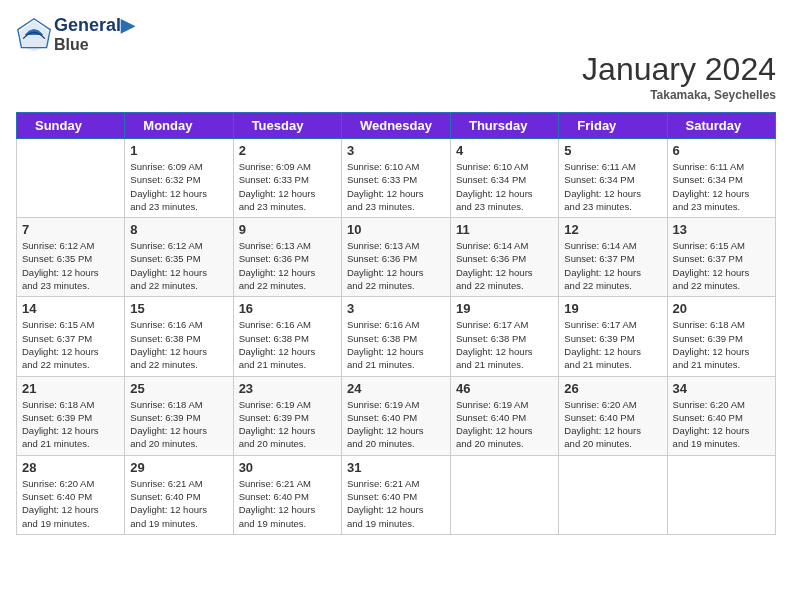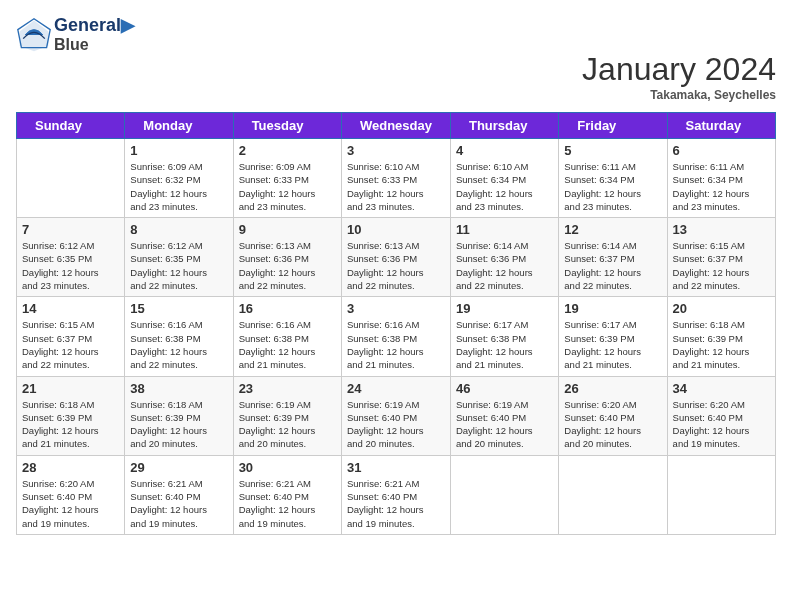--- a/index.html
+++ b/index.html
@@ -282,21 +282,21 @@
         </tr>
         <tr>
           <td>
             <span class="day-num">21</span>
             <div class="day-info" style="white-space: pre-line;">Sunrise: 6:18 AM
 Sunset: 6:39 PM
 Daylight: 12 hours
 and 21 minutes.</div>
           </td>
           <td>
-            <span class="day-num">38</span>
+            <span class="day-num">25</span>
             <div class="day-info" style="white-space: pre-line;">Sunrise: 6:18 AM
 Sunset: 6:39 PM
 Daylight: 12 hours
 and 20 minutes.</div>
           </td>
           <td>
             <span class="day-num">23</span>
             <div class="day-info" style="white-space: pre-line;">Sunrise: 6:19 AM
 Sunset: 6:39 PM
 Daylight: 12 hours

